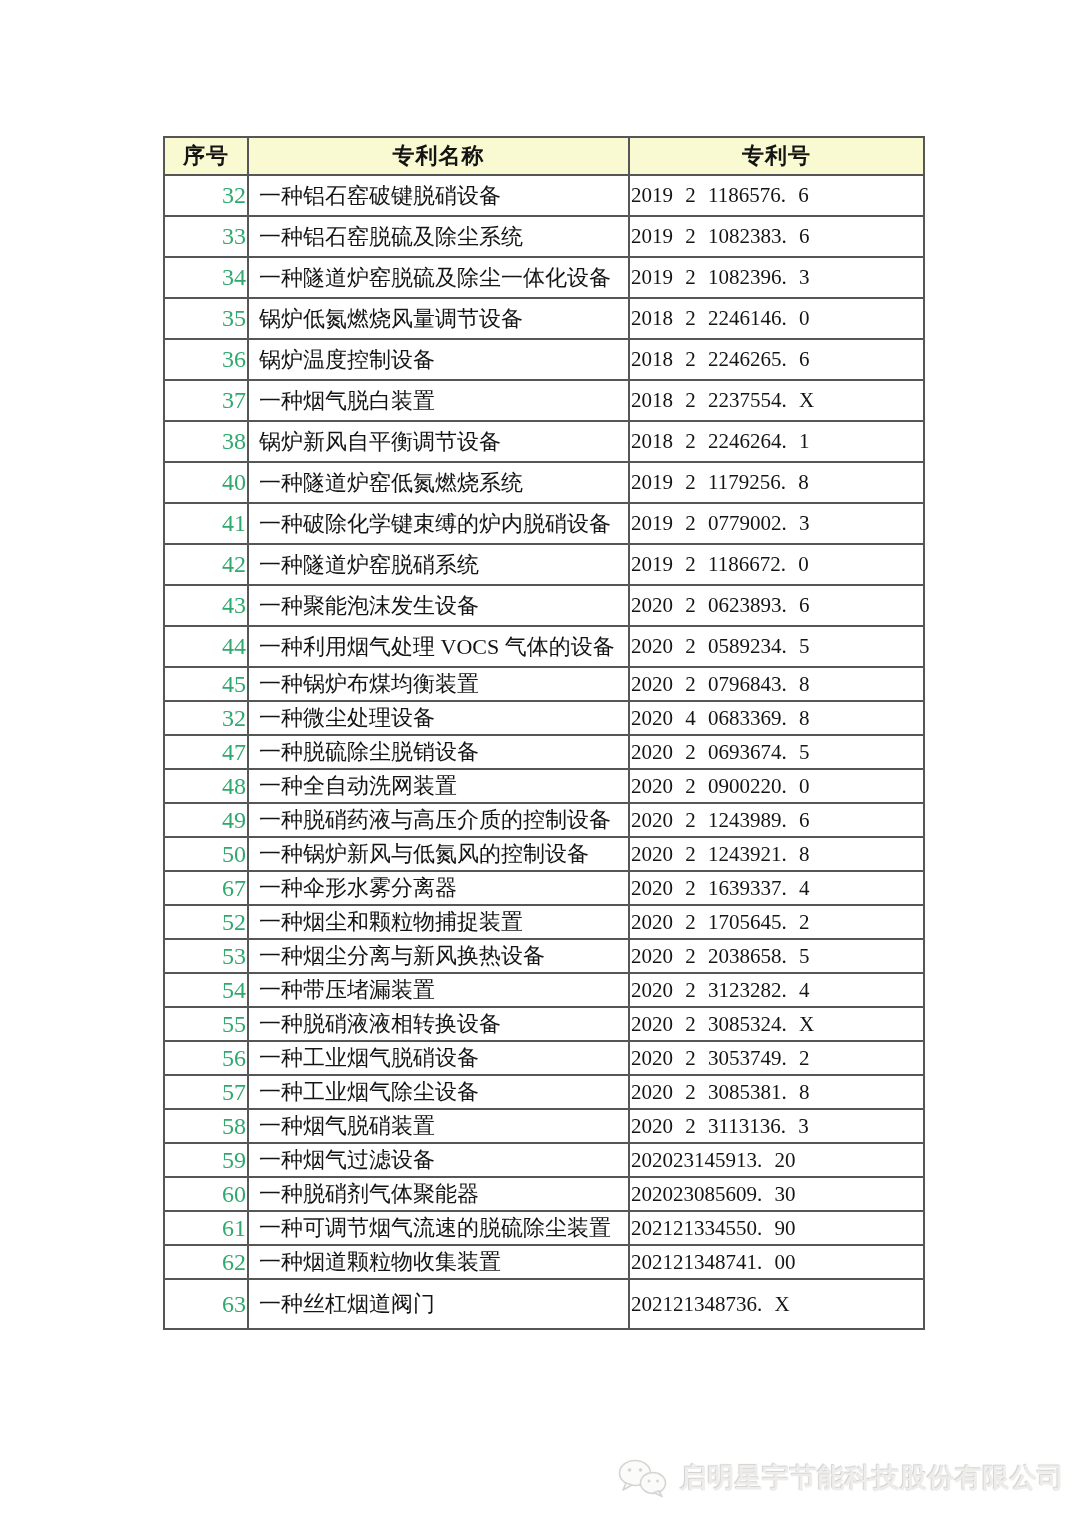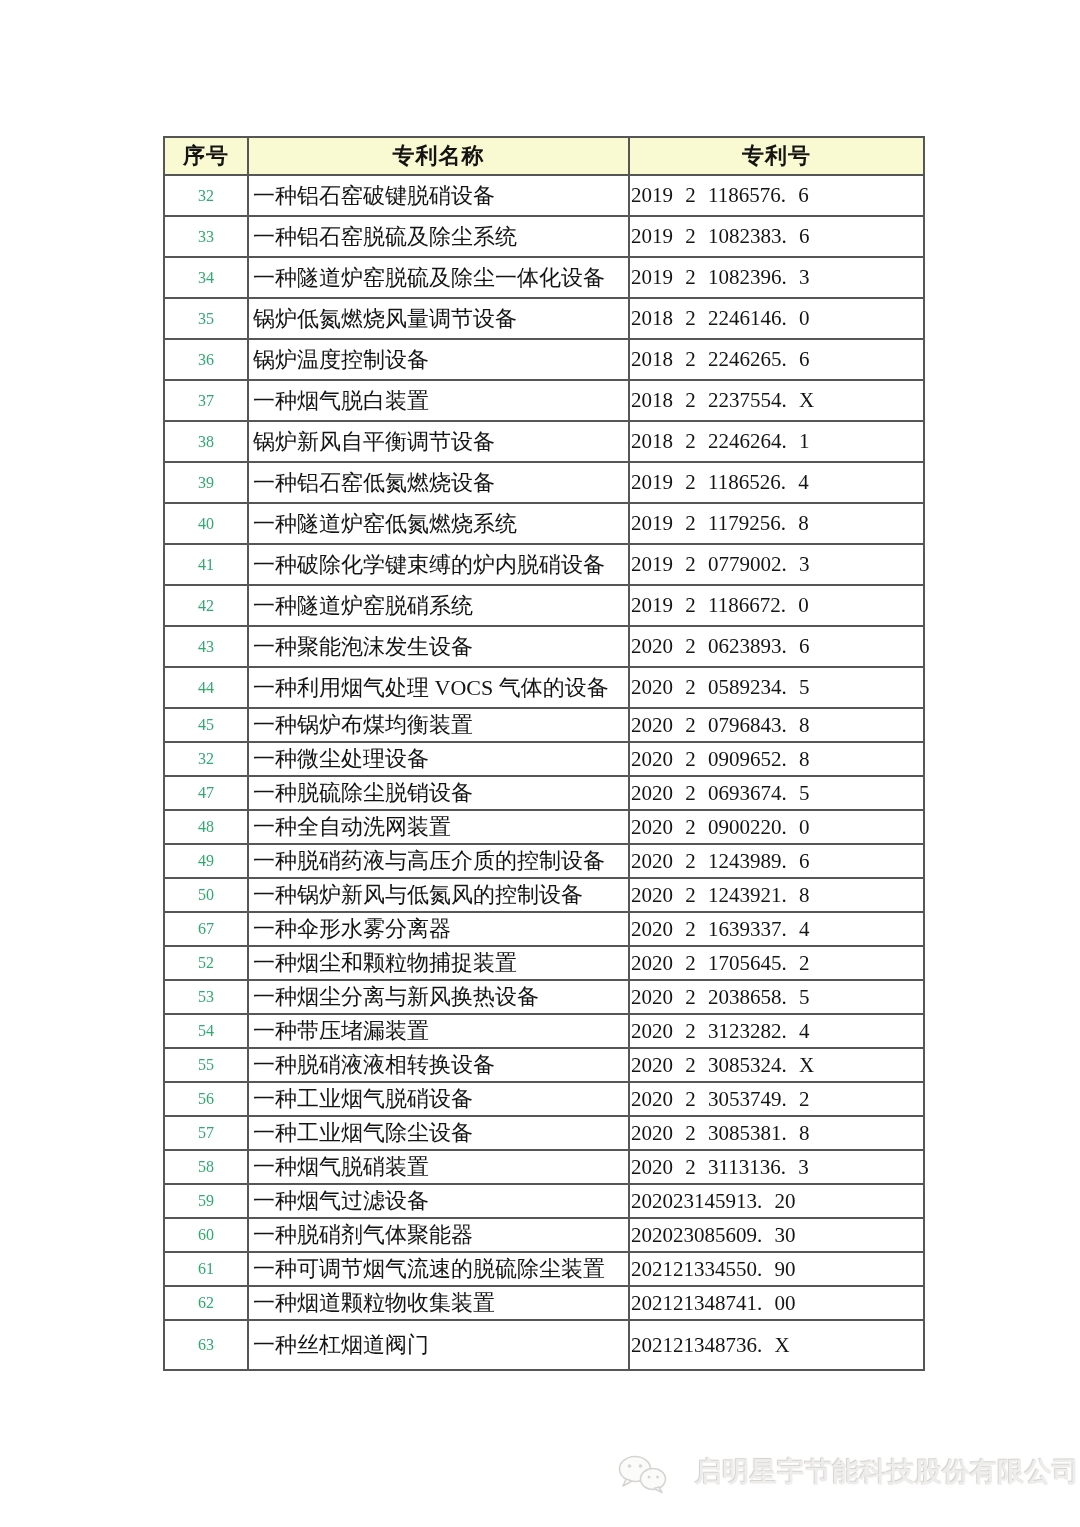--- a/index.html
+++ b/index.html
@@ -26,35 +26,35 @@
   }
   .patent-table th{
     background:var(--header-bg);
     height:38px;font-size:22px;font-weight:bold;text-align:center;
     letter-spacing:1px;
   }
   col.c-no{width:84px;}
   col.c-name{width:381px;}
   col.c-num{width:295px;}
   td.no{
-    text-align:center;color:var(--row-number-color);
-    font-size:16px;
+    text-align:right;color:var(--row-number-color);
+    font-size:24px;
   }
   td.name{
-    text-align:left;padding-left:4px;font-size:22px;border-radius:11px;
+    text-align:left;padding-left:10px;font-size:22px;border-radius:11px;
   }
   td.number{
     text-align:left;font-size:21px;word-spacing:7px;
   }
   tr.tall td{height:41px;}
   tr.short td{height:25px;}
   tr.lastrow td{height:50px;}
   .watermark{
     position:absolute;left:616px;top:1454px;height:48px;
-    display:flex;gap:27px;
+    display:flex;align-items:center;gap:12px;
     user-select:none;
   }
   .watermark-text{
     font-family:"Liberation Sans","DejaVu Sans",sans-serif;
     font-size:27px;font-weight:bold;letter-spacing:0.5px;
     color:var(--watermark-color);
     text-shadow:-1px -1px 1px #d2d1cf, 1px 2px 1px #ffffff;
     white-space:nowrap;
   }
   .wechat-icon{width:52px;height:40px;flex:0 0 auto;}
@@ -105,25 +105,20 @@
         <td class="no">37</td>
         <td class="name">一种烟气脱白装置</td>
         <td class="number">2018 2 2237554. X</td>
       </tr>
       <tr class="tall">
         <td class="no">38</td>
         <td class="name">锅炉新风自平衡调节设备</td>
         <td class="number">2018 2 2246264. 1</td>
       </tr>
       <tr class="tall">
-        <td class="no">39</td>
-        <td class="name">一种铝石窑低氮燃烧设备</td>
-        <td class="number">2019 2 1186526. 4</td>
-      </tr>
-      <tr class="tall">
         <td class="no">40</td>
         <td class="name">一种隧道炉窑低氮燃烧系统</td>
         <td class="number">2019 2 1179256. 8</td>
       </tr>
       <tr class="tall">
         <td class="no">41</td>
         <td class="name">一种破除化学键束缚的炉内脱硝设备</td>
         <td class="number">2019 2 0779002. 3</td>
       </tr>
       <tr class="tall">
@@ -142,21 +137,21 @@
         <td class="number">2020 2 0589234. 5</td>
       </tr>
       <tr class="short">
         <td class="no">45</td>
         <td class="name">一种锅炉布煤均衡装置</td>
         <td class="number">2020 2 0796843. 8</td>
       </tr>
       <tr class="short">
         <td class="no">32</td>
         <td class="name">一种微尘处理设备</td>
-        <td class="number">2020 2 0909652. 8</td>
+        <td class="number">2020 4 0683369. 8</td>
       </tr>
       <tr class="short">
         <td class="no">47</td>
         <td class="name">一种脱硫除尘脱销设备</td>
         <td class="number">2020 2 0693674. 5</td>
       </tr>
       <tr class="short">
         <td class="no">48</td>
         <td class="name">一种全自动洗网装置</td>
         <td class="number">2020 2 0900220. 0</td>

